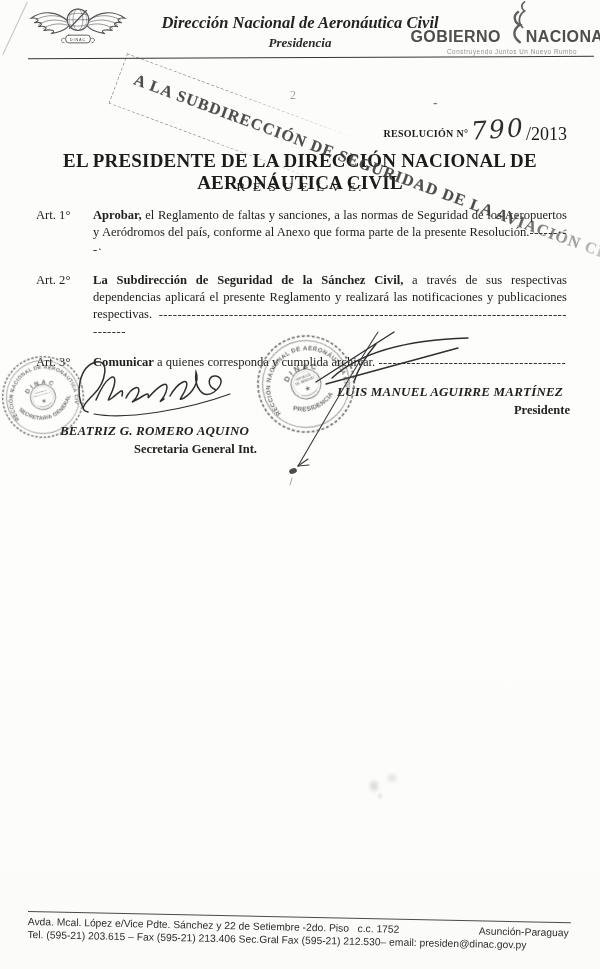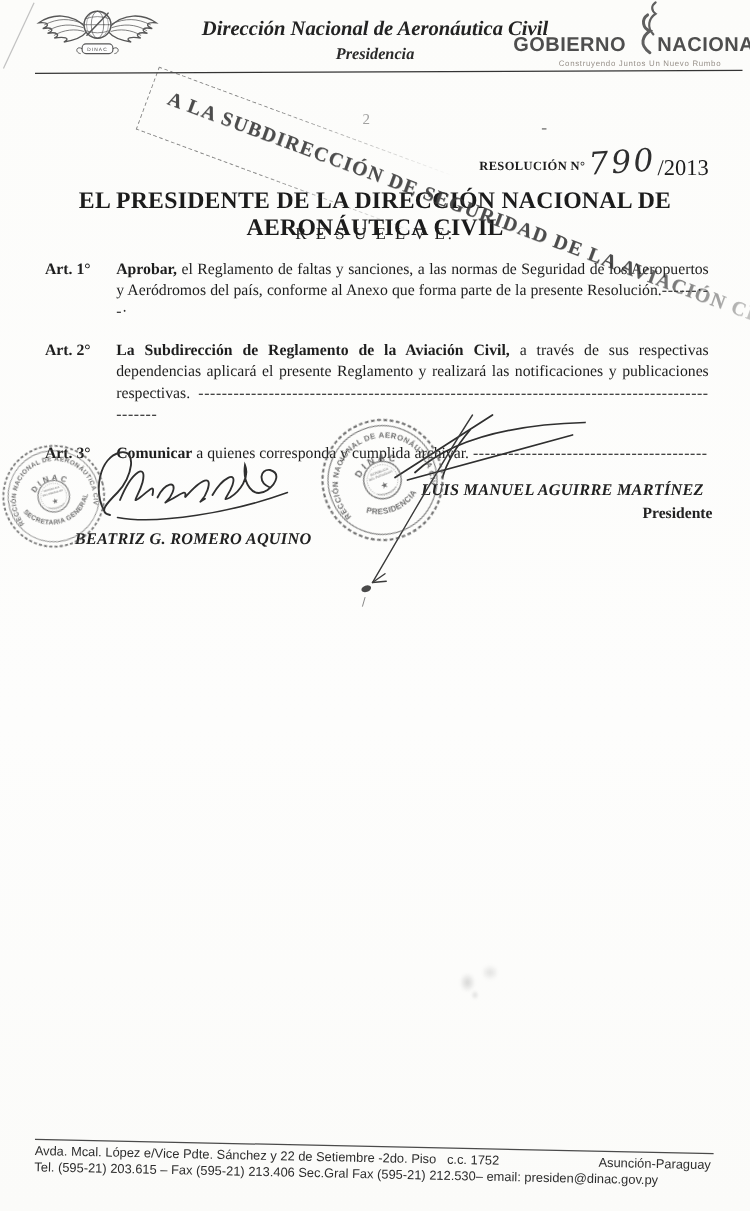--- a/index.html
+++ b/index.html
@@ -52,21 +52,21 @@
   .res-year{font-weight:normal;font-size:18px;color:#1b1b1b;margin-top:3px;}
 
   .doc-title{position:absolute;top:150px;left:0;right:0;text-align:center;font-weight:bold;font-size:19px;
              letter-spacing:.2px;color:#1c1c1c;}
   .resuelve{position:absolute;top:179px;left:0;right:0;text-align:center;font-weight:normal;font-size:13.5px;
             letter-spacing:2px;color:#1c1c1c;}
 
   
   .articles{position:absolute;top:207px;left:36px;right:33px;font-size:12.6px;line-height:17px;color:#1e1e1e;}
   .article{display:flex;margin-bottom:14px;}
-  .art-label{width:57px;flex:none;font-weight:bold;}
+  .art-label{width:57px;flex:none;font-weight:normal;}
   .art-text{flex:1;text-align:justify;}
   .art-lead{font-weight:bold;}
   .art-dashes{letter-spacing:.5px;color:#2a2a2a;}
 
   
   .seal{position:absolute;opacity:.82;filter:blur(.2px);z-index:3;}
   .seal-left{left:1px;top:355px;width:84px;height:84px;transform:rotate(-16deg);}
   .seal-right{left:256px;top:334px;width:100px;height:100px;transform:rotate(-22deg);}
   .sig-svg{position:absolute;z-index:2;}
   .sig-left{left:66px;top:352px;width:178px;height:80px;}
@@ -159,21 +159,21 @@
   <div class="doc-title">EL PRESIDENTE DE LA DIRECCIÓN NACIONAL DE AERONÁUTICA CIVIL</div>
   <div class="resuelve">R E S U E L V E:</div>
 
   <div class="articles">
     <div class="article">
       <div class="art-label">Art. 1°</div>
       <div class="art-text"><span class="art-lead">Aprobar,</span><span> el Reglamento de faltas y sanciones, a las normas de Seguridad de los Aeropuertos y Aeródromos del país, conforme al Anexo que forma parte de la presente Resolución.</span><span class="art-dashes">------·--·</span></div>
     </div>
     <div class="article">
       <div class="art-label">Art. 2°</div>
-      <div class="art-text"><span class="art-lead">La Subdirección de Reglamento de la Aviación Civil,</span><span> a través de sus respectivas dependencias aplicará el presente Reglamento y realizará las notificaciones y publicaciones respectivas. </span><span class="art-dashes">----------------------------------------------------------------------------------------------</span></div>
+      <div class="art-text"><span class="art-lead">La Subdirección de Seguridad de la Sánchez Civil,</span><span> a través de sus respectivas dependencias aplicará el presente Reglamento y realizará las notificaciones y publicaciones respectivas. </span><span class="art-dashes">----------------------------------------------------------------------------------------------</span></div>
     </div>
     <div class="article">
       <div class="art-label">Art. 3°</div>
       <div class="art-text"><span class="art-lead">Comunicar</span><span> a quienes corresponda y cumplida archivar. </span><span class="art-dashes">----------------------------------------</span></div>
     </div>
   </div>
 
   <svg class="seal seal-left" viewBox="0 0 100 100">
     <defs>
       <path id="sl-top" d="M 16,68 A 37,37 0 1 1 84,68"></path>
@@ -197,20 +197,21 @@
     <g stroke="#2f2f2f" stroke-width="1.5" fill="none" stroke-linecap="round">
       <path d="M 18,58 C 8,40 14,14 30,10 C 44,7 40,30 28,42 C 20,50 12,58 22,60"></path>
       <path d="M 30,48 C 40,24 52,18 48,34 C 45,45 38,52 46,46 C 54,40 58,34 56,44"></path>
       <path d="M 60,46 C 66,34 76,32 72,42 C 69,50 62,52 70,48 C 78,44 84,38 82,46 C 96,30 104,28 100,40 C 97,49 90,52 98,47"></path>
       <path d="M 104,44 C 112,30 124,24 120,36 C 117,45 110,50 118,46 C 126,41 134,30 130,20 C 128,34 136,48 148,40 C 156,34 158,26 150,24 C 142,23 140,34 150,38"></path>
       <path d="M 28,62 C 60,68 120,58 164,42" stroke-width="1.2"></path>
     </g>
   </svg>
   <div class="name-block name-left">
     <div class="sig-name">BEATRIZ G. ROMERO AQUINO</div>
+    <div class="sig-title">Secretaria General Int.</div>
   </div>
 
   <svg class="seal seal-right" viewBox="0 0 100 100">
     <defs>
       <path id="sr-top" d="M 16,68 A 37,37 0 1 1 84,68"></path>
       <path id="sr-dinac" d="M 31,47 A 21,21 0 0 1 69,47"></path>
       <path id="sr-bot" d="M 17,55 A 36,36 0 0 0 83,55"></path>
     </defs>
     <circle cx="50" cy="50" r="48" fill="none" stroke="#555" stroke-width="1.7" stroke-dasharray="3 2"></circle>
     <circle cx="50" cy="50" r="43.5" fill="none" stroke="#555" stroke-width=".8"></circle>

